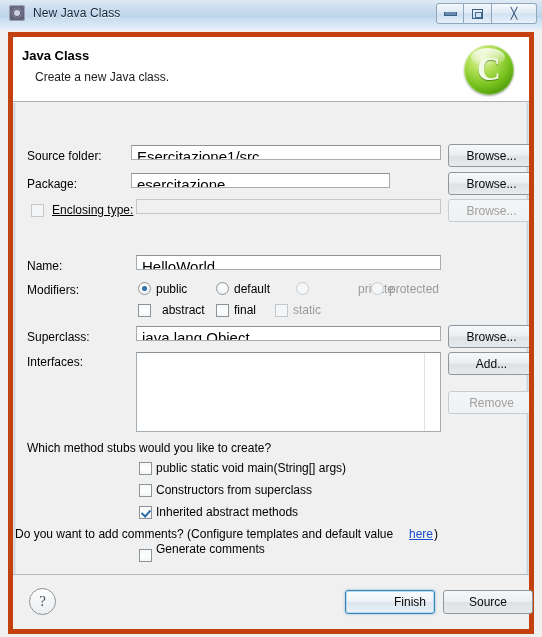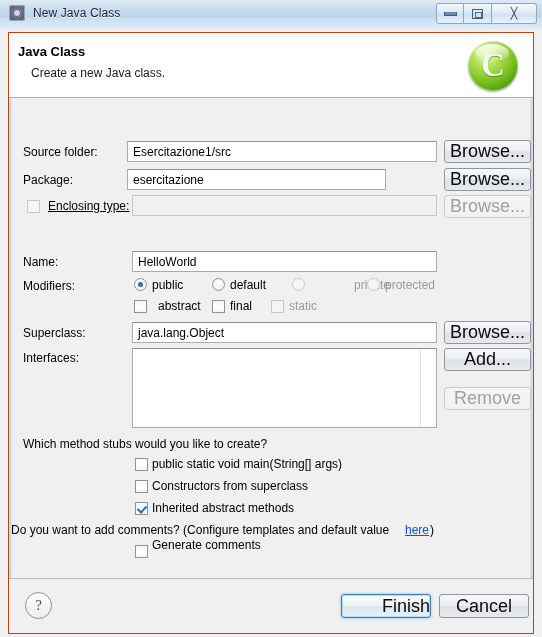--- a/index.html
+++ b/index.html
@@ -104,21 +104,21 @@
   
   .content {
     position: absolute;
     left: 0; top: 29px; right: 0; bottom: 0;
     background: #f0f0f0;
     box-sizing: border-box;
   }
   .panel-border {
     position: absolute;
     left: 8px; top: 3px; right: 8px; bottom: 3px;
-    border: 1px solid #c2410c;
+    border: 5px solid #c2410c;
     background: #f0f0f0;
     box-sizing: border-box;
   }
   .header {
     position: absolute;
     left: 0; top: 0; right: 0;
     height: 65px;
     background: #ffffff;
     border-bottom: 1px solid #a9b2bb;
     box-sizing: border-box;
@@ -182,25 +182,25 @@
   .lbl {
     position: absolute;
     font-size: 12px; color: #000;
     white-space: nowrap;
   }
   .lbl.dis { color: #9a9a9a; }
 
   .tbox {
     position: absolute;
     box-sizing: border-box;
-    height: 21px;
+    height: 15px;
     background: #ffffff;
     border: 1px solid #a5acb2;
     border-top-color: #8b9399;
-    font-size: 12px;
+    font-size: 15px;
     color: #000;
     padding: 2px 4px 0 5px;
     line-height: 17px;
     white-space: nowrap;
     overflow: hidden;
   }
   .tbox.disabled {
     background: #f0f0f0;
     border-color: #c3c7cb;
     color: #9a9a9a;
@@ -220,21 +220,21 @@
     background: #ffffff;
   }
 
   .btn {
     position: absolute;
     box-sizing: border-box;
     height: 23px;
     border: 1px solid #8e979e;
     border-radius: 3px;
     background: linear-gradient(to bottom, #f7f8f9 0%, #eceef0 48%, #dfe2e5 52%, #e7eaed 100%);
-    font-size: 18px; color: #0a0a0a;
+    font-size: 12px; color: #0a0a0a;
     display: flex; align-items: center; justify-content: center;
     font-family: "Liberation Sans", sans-serif;
   }
   .btn.disabled {
     color: #a0a0a0;
     border-color: #c8cccf;
     background: linear-gradient(to bottom, #f4f5f6 0%, #f0f1f2 100%);
   }
   .btn.default {
     border: 1px solid #3c7fb1;
@@ -415,18 +415,18 @@
         <div class="link" style="left:396px; top:424px;">here</div>
         <div class="lbl" style="left:421px; top:424px;">)</div>
 
         <div class="ck" style="left:126px; top:446px;"></div>
         <div class="lbl" style="left:143px; top:439px;">Generate comments</div>
       </div>
 
       <div class="footer">
         <div class="help-icon">?</div>
         <div class="btn default" style="left:332px; top:15px; width:90px; height:24px;">Finish</div>
-        <div class="btn" style="left:430px; top:15px; width:90px; height:24px;">Cancel</div>
+        <div class="btn" style="left:430px; top:15px; width:90px; height:24px;">Source</div>
       </div>
 
     </div>
   </div>
 </div>
 
 </body></html>

